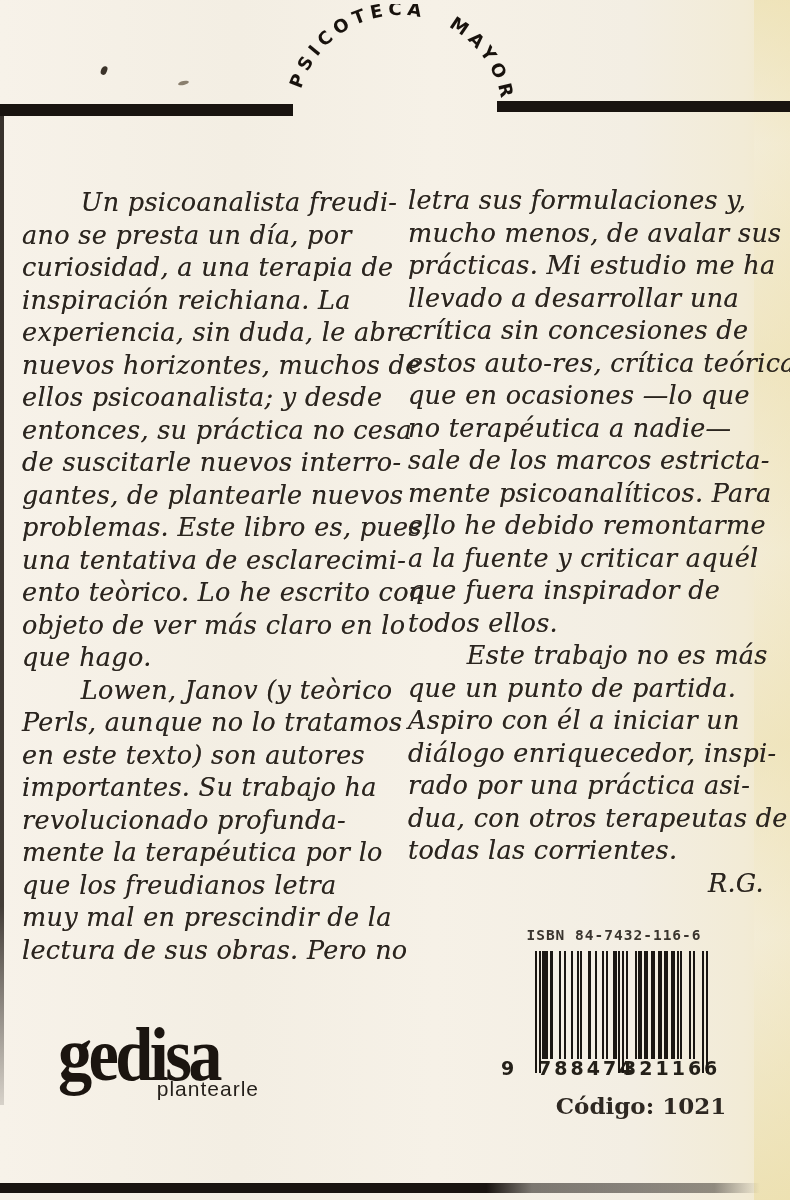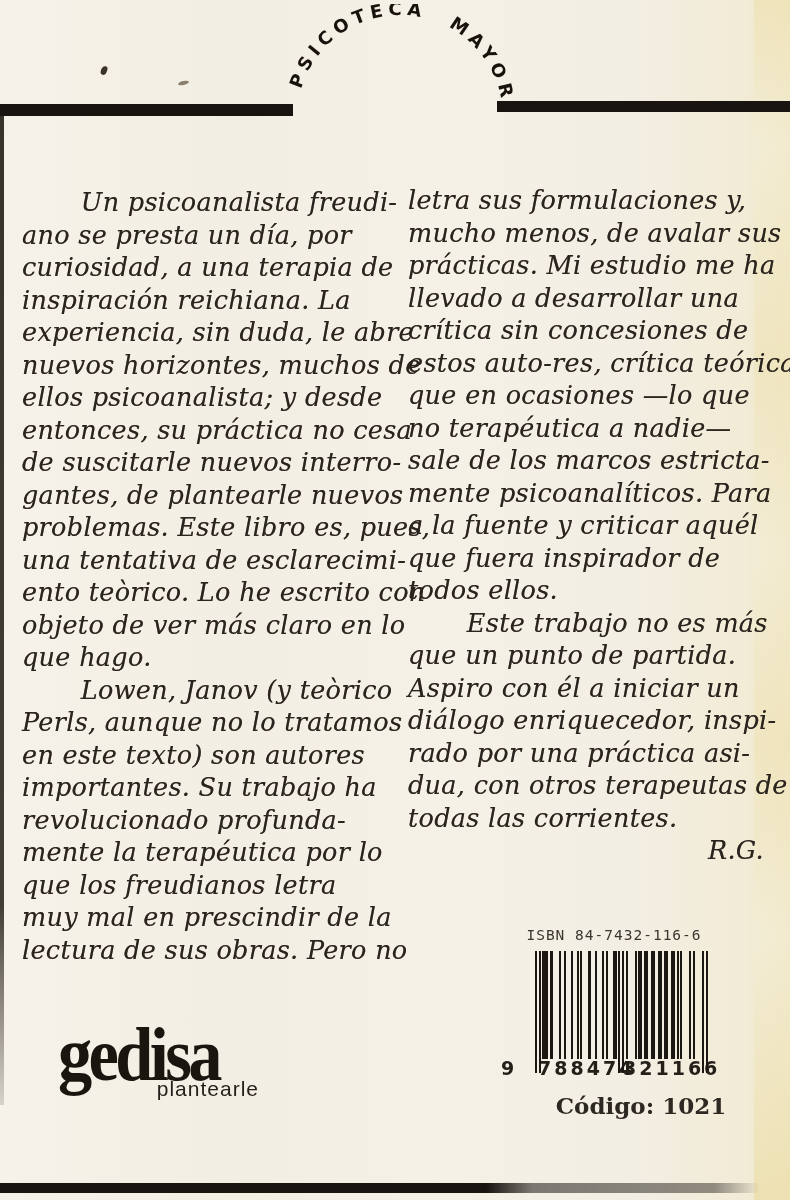--- a/index.html
+++ b/index.html
@@ -43,21 +43,21 @@
   .col{
     position:absolute;font-size:25.5px;font-style:italic;line-height:32.5px;
     letter-spacing:.3px;text-shadow:0 0 .6px rgba(42,36,30,.55);
   }
   .col .line{white-space:pre;height:32.5px;}
   .col-left{left:22px;top:186px;width:372px;}
   .col-right{left:408px;top:184px;width:372px;}
   .signature{text-align:right;padding-right:16px;height:32.5px;}
   .isbn-label{
     position:absolute;left:514px;top:927px;width:200px;text-align:center;
-    font-family:"DejaVu Sans Mono", monospace;font-weight:normal;font-size:14.5px;
+    font-family:"DejaVu Sans Mono", monospace;font-weight:bold;font-size:14.5px;
     letter-spacing:1px;color:#3a352f;
   }
   .barcode{position:absolute;left:535px;top:951px;width:173px;height:130px;}
   .barcode .bar{position:absolute;top:0;width:2px;height:108px;background:#1b1713;}
   .barcode .bar.guard{height:122px;}
   .ean-digits{
     position:absolute;top:106px;left:-34px;width:210px;
     font-family:"DejaVu Sans", sans-serif;font-weight:bold;font-size:19px;color:#242019;
   }
   .ean-lead{position:absolute;left:0;top:0;}
@@ -129,20 +129,21 @@
       <div class="line">letra sus formulaciones y,</div>
       <div class="line">mucho menos, de avalar sus</div>
       <div class="line">prácticas. Mi estudio me ha</div>
       <div class="line">llevado a desarrollar una</div>
       <div class="line">crítica sin concesiones de</div>
       <div class="line">estos auto-res, crítica teórica</div>
       <div class="line">que en ocasiones —lo que</div>
       <div class="line">no terapéutica a nadie—</div>
       <div class="line">sale de los marcos estricta-</div>
       <div class="line">mente psicoanalíticos. Para</div>
+      <div class="line">ello he debido remontarme</div>
       <div class="line">a la fuente y criticar aquél</div>
       <div class="line">que fuera inspirador de</div>
       <div class="line">todos ellos.</div>
       <div class="line">       Este trabajo no es más</div>
       <div class="line">que un punto de partida.</div>
       <div class="line">Aspiro con él a iniciar un</div>
       <div class="line">diálogo enriquecedor, inspi-</div>
       <div class="line">rado por una práctica asi-</div>
       <div class="line">dua, con otros terapeutas de</div>
       <div class="line">todas las corrientes.</div>

